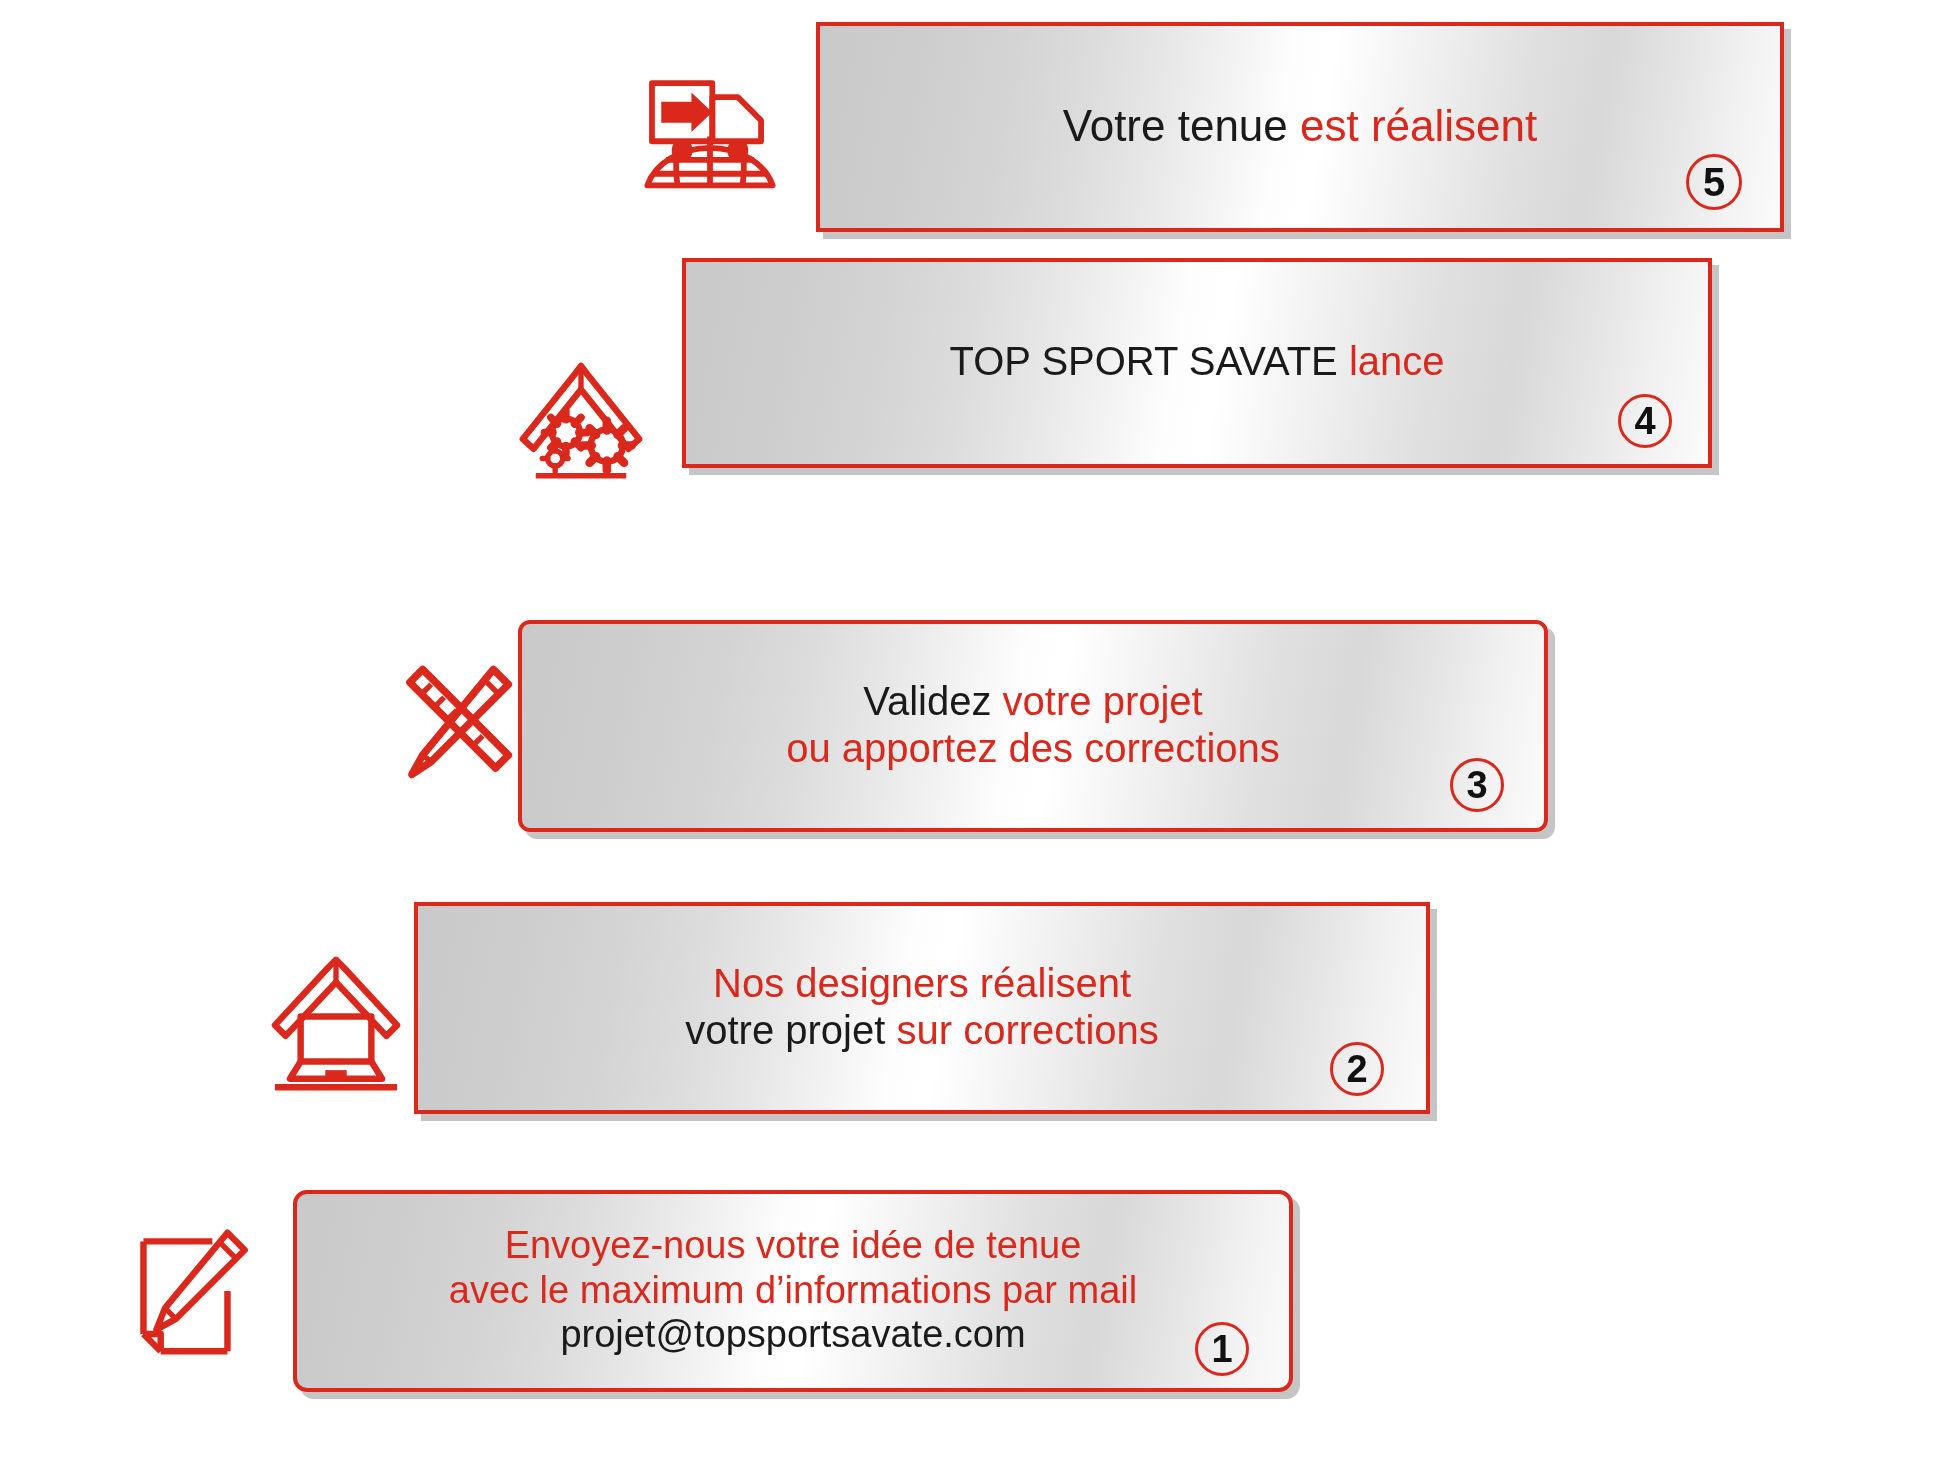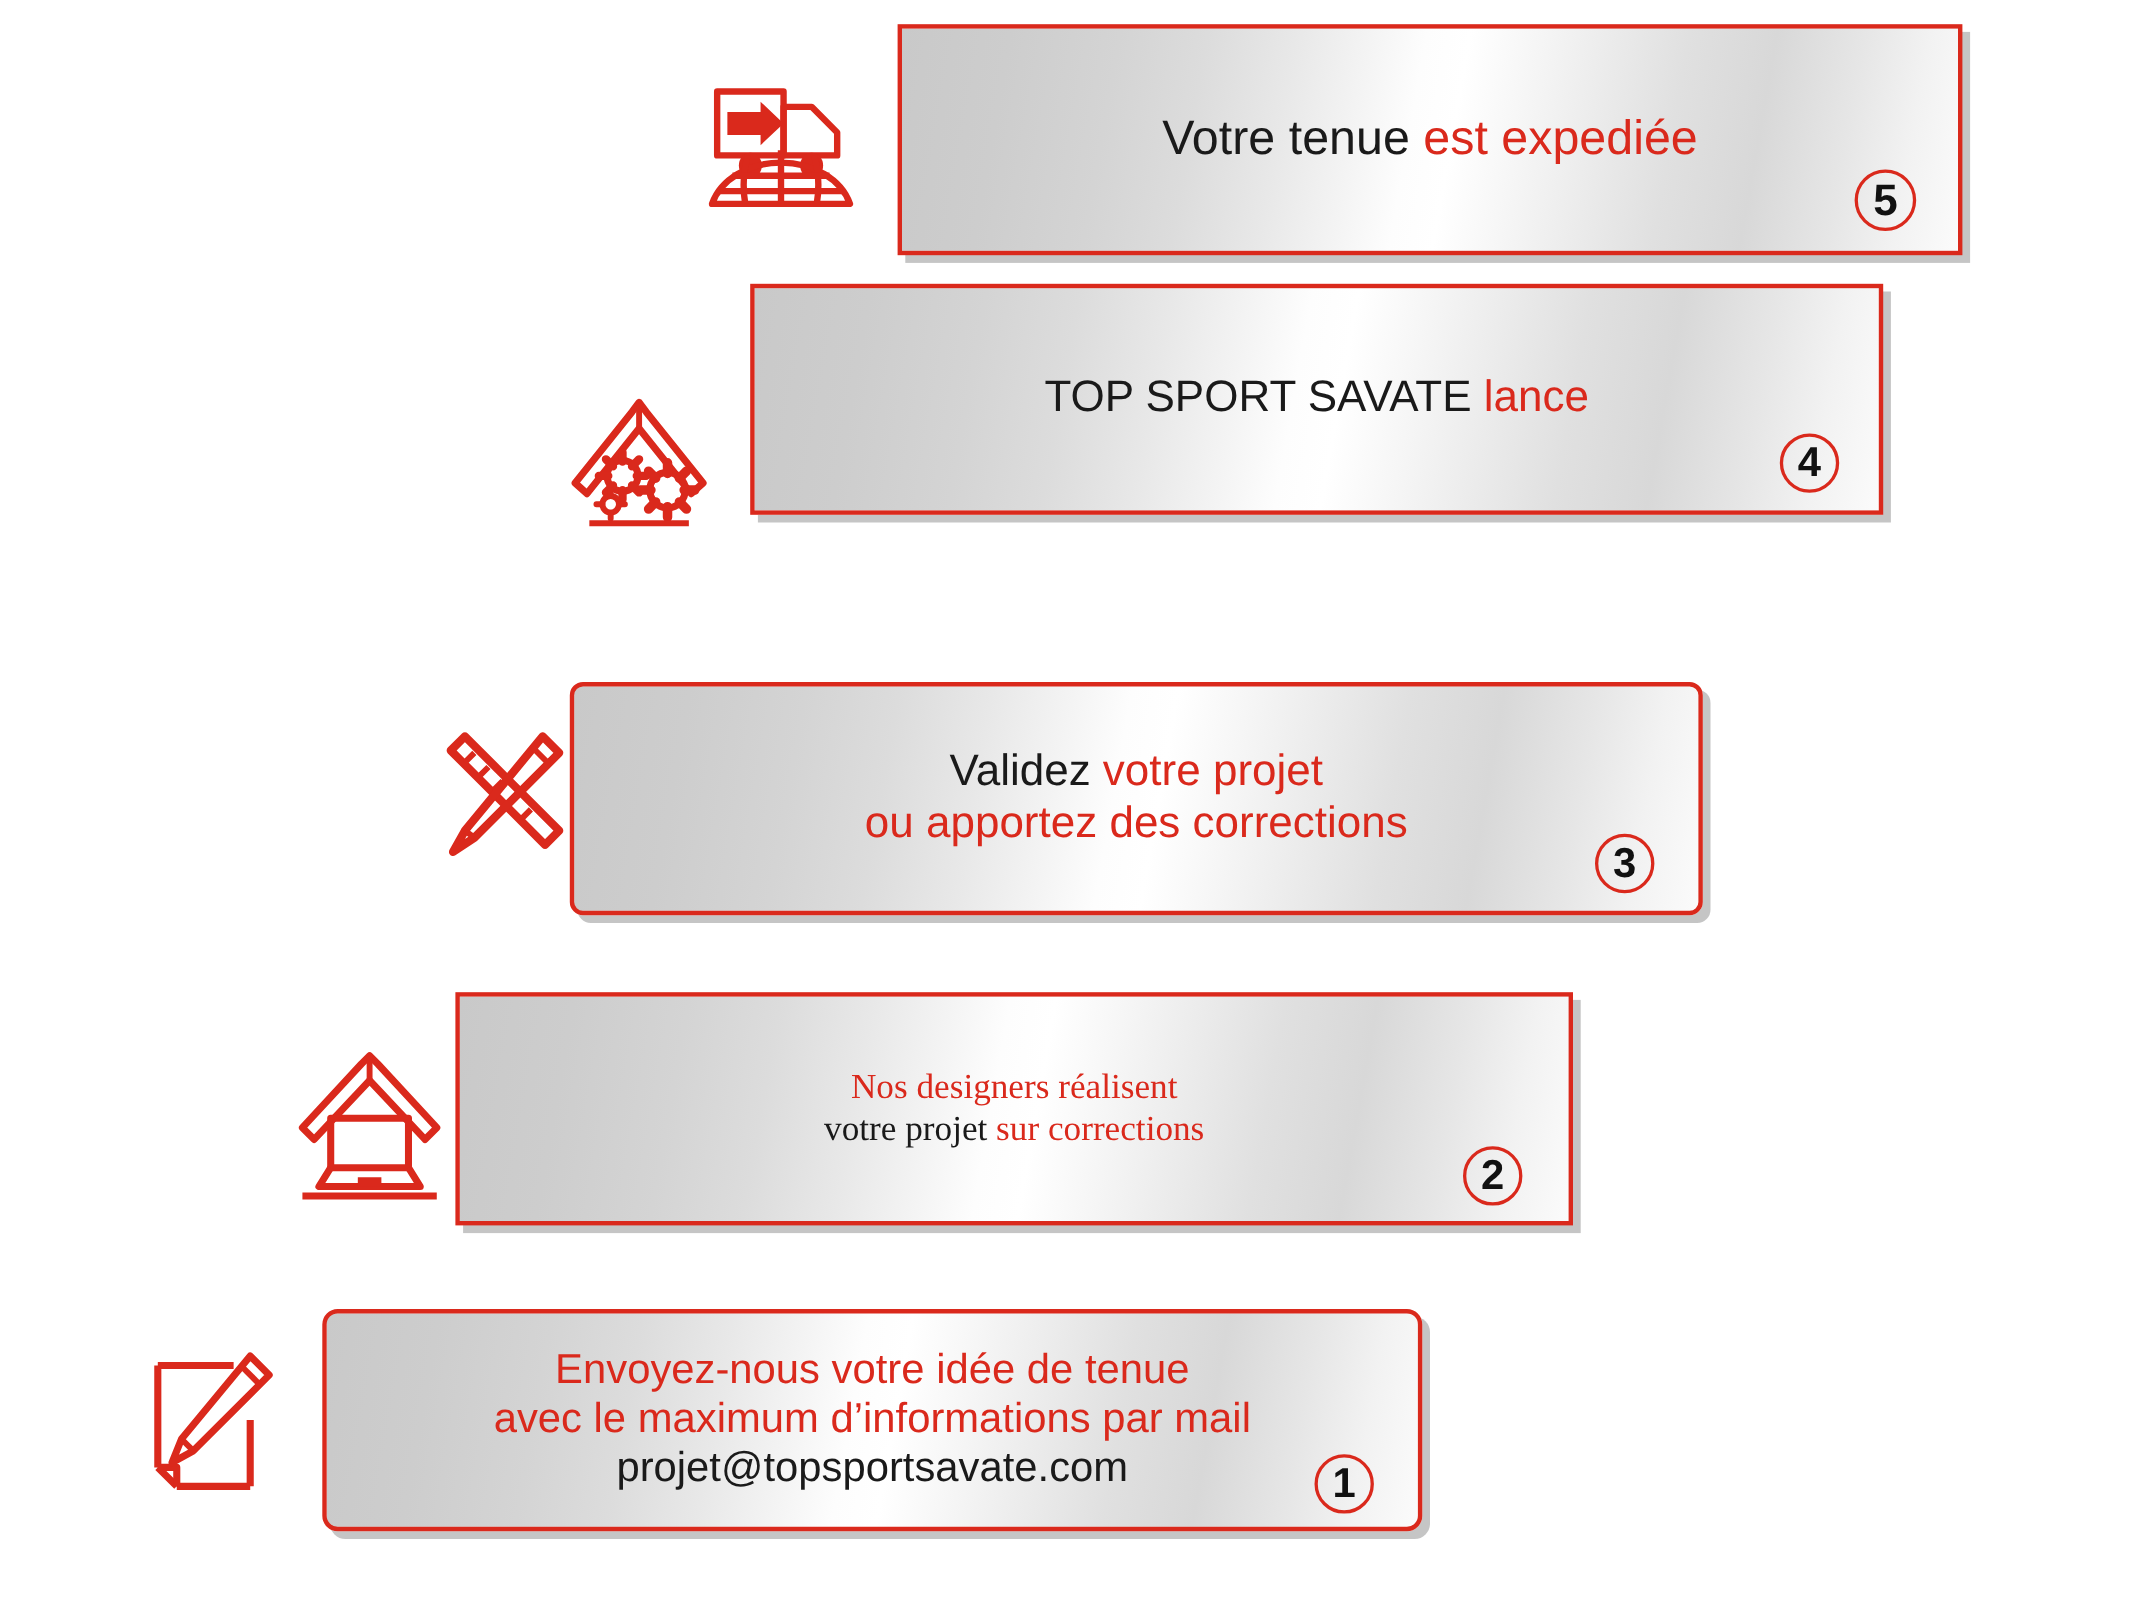--- a/index.html
+++ b/index.html
@@ -102,21 +102,21 @@
   #step4 .icon-box { left: 516px; top: 340px; width: 130px; height: 140px; }
 
   
   #step3 .bar { left: 518px; top: 620px; width: 1030px; height: 212px; border-radius: 12px; }
   #step3 .bar-inner { font-size: 40px; }
   #step3 .badge { right: 40px; bottom: 16px; width: 54px; height: 54px; font-size: 38px; }
   #step3 .icon-box { left: 388px; top: 648px; width: 140px; height: 150px; }
 
   
   #step2 .bar { left: 414px; top: 902px; width: 1016px; height: 212px; }
-  #step2 .bar-inner { font-size: 32px; font-family: Liberation Serif, serif; }
+  #step2 .bar-inner { font-size: 40px; }
   #step2 .badge { right: 42px; bottom: 14px; width: 54px; height: 54px; font-size: 38px; }
   #step2 .icon-box { left: 266px; top: 948px; width: 140px; height: 150px; }
 
   
   #step1 .bar { left: 293px; top: 1190px; width: 1000px; height: 202px; border-radius: 14px; }
   #step1 .bar-inner { font-size: 38px; }
   #step1 .badge { right: 40px; bottom: 12px; width: 54px; height: 54px; font-size: 38px; }
   #step1 .icon-box { left: 128px; top: 1222px; width: 130px; height: 140px; }
 </style>
 </head>
@@ -132,21 +132,21 @@
         <path d="M18 36 H44 V28 L62 45 L44 62 V54 H18 Z" fill="#da291c" stroke="none"></path>
         <ellipse cx="36" cy="78" rx="9" ry="10" fill="#da291c" stroke="none"></ellipse>
         <ellipse cx="84" cy="78" rx="9" ry="10" fill="#da291c" stroke="none"></ellipse>
         <path d="M6 108 A56 44 0 0 1 114 108 Z" stroke-linejoin="round"></path>
         <path d="M60 66 V108 M34 70 C30 84 30 96 32 108 M86 70 C90 84 90 96 88 108"></path>
         <path d="M22 86 H98 M12 98 H108"></path>
       </svg>
     </div>
     <div class="bar">
       <div class="bar-inner">
-        <span class="line"><span class="k">Votre tenue </span><span class="r">est expediée</span></span>
+        <span class="line"><span class="k">Votre tenue </span><span class="r">est réalisent</span></span>
       </div>
       <div class="badge">5</div>
     </div>
   </div>
 
   <div class="step" id="step4">
     <div class="icon-box">
       <svg viewBox="0 0 120 130" width="130" height="140" fill="none" stroke="#da291c" stroke-width="6">
         <path d="M6 92 L54 32 L60 24 L66 32 L114 92 L104 101 L60 46 L16 101 Z" stroke-linejoin="round"></path>
         <path d="M60 24 L60 46" stroke-width="5"></path>

